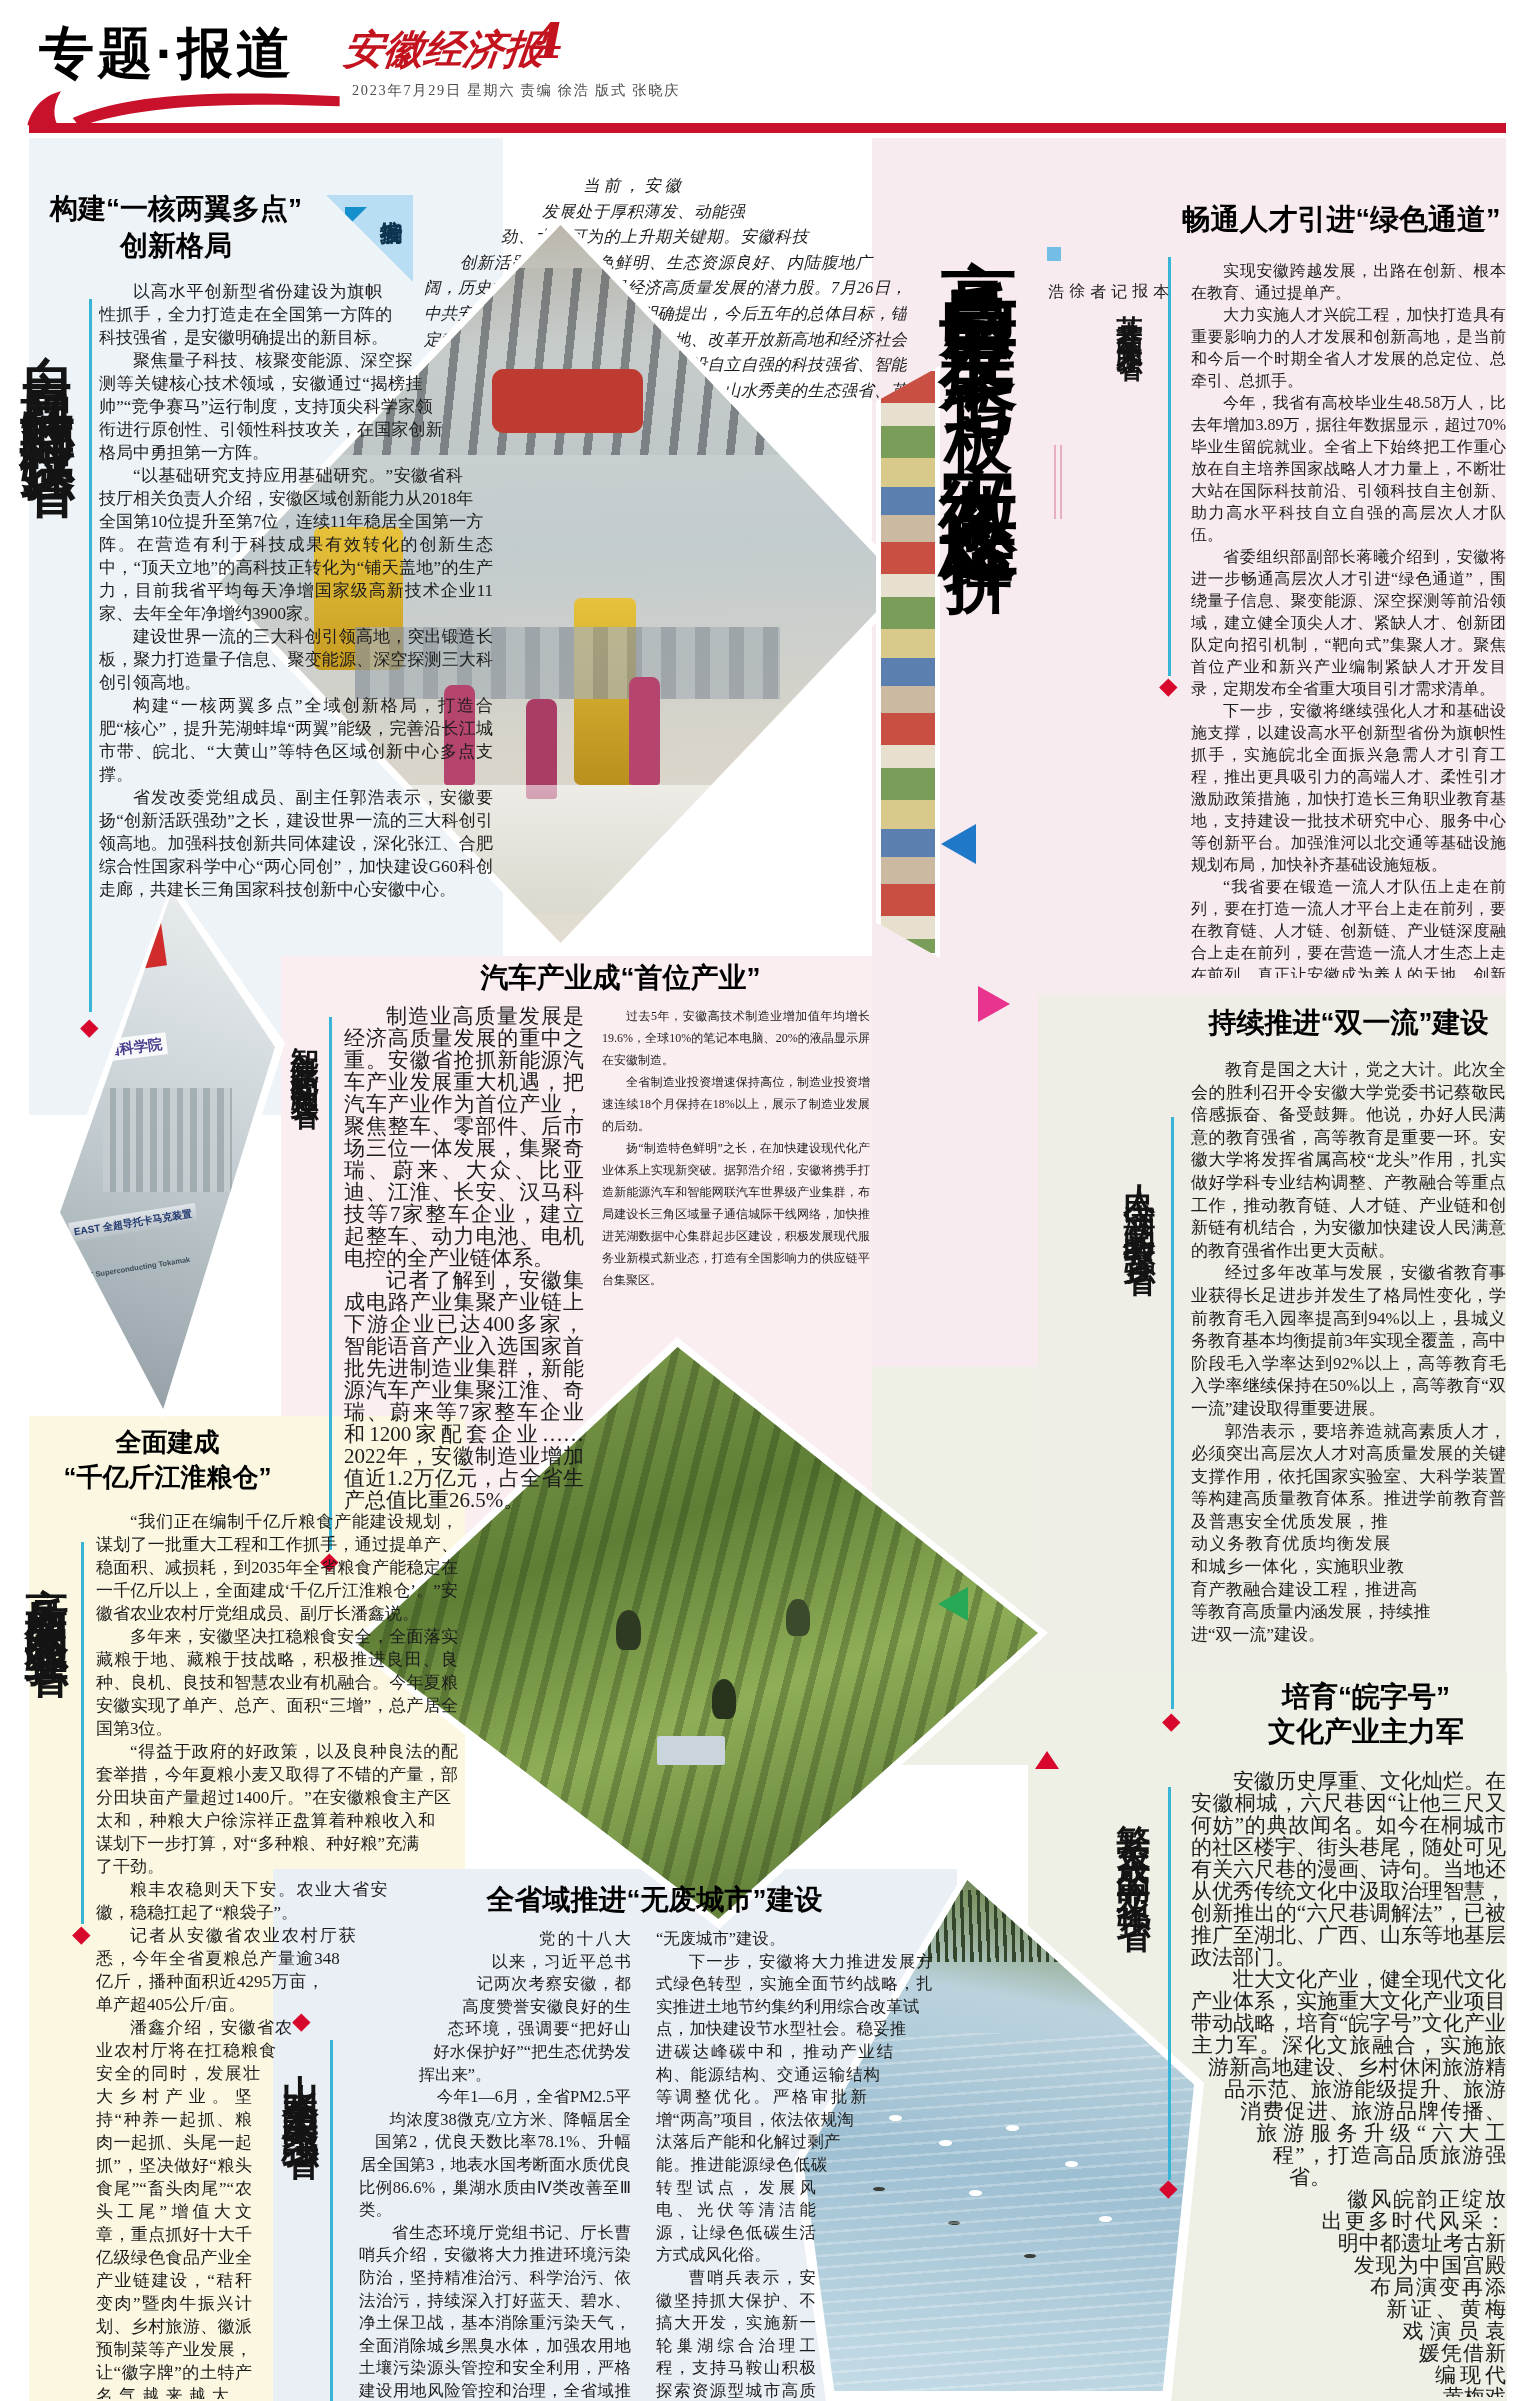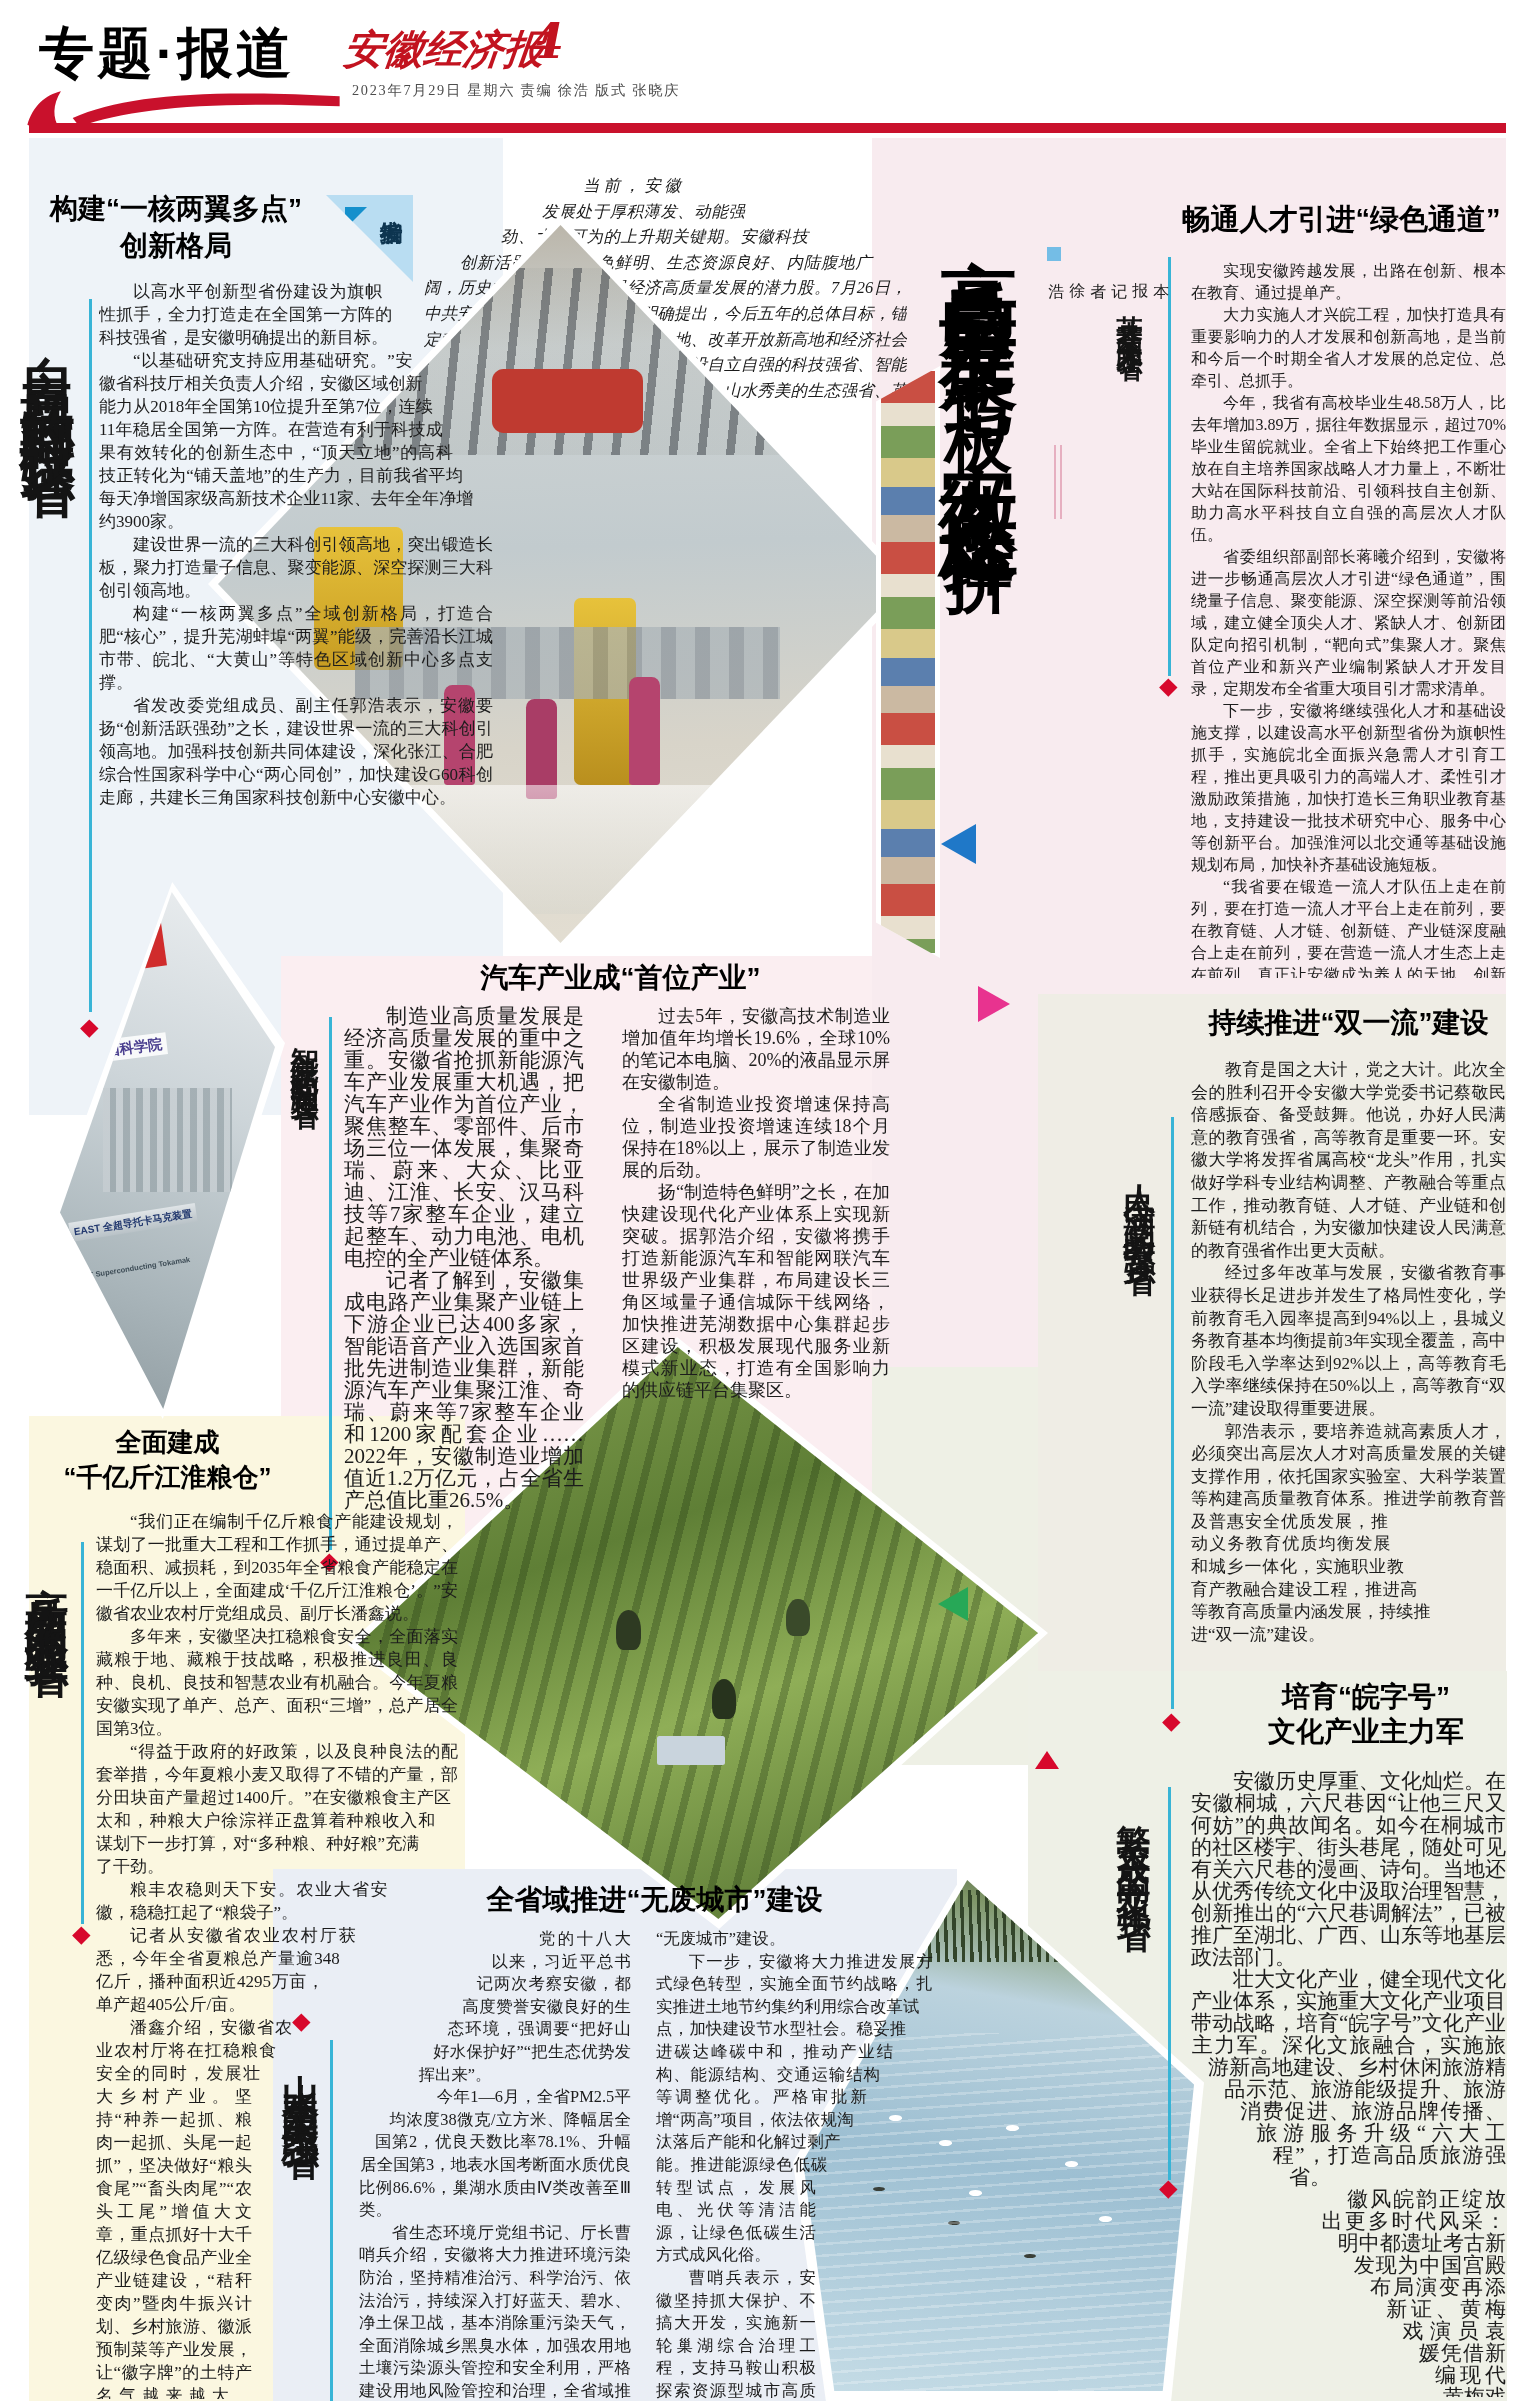--- a/index.html
+++ b/index.html
@@ -152,20 +152,21 @@
 
   <div class="art-title" style="left:50px;top:191px;width:252px;font-size:28px;z-index:3;">构建“一核两翼多点”</div>
   <div class="art-title" style="left:50px;top:228px;width:252px;font-size:28px;z-index:3;">创新格局</div>
   <div class="side-title v" style="left:20px;top:312px;font-size:55px;letter-spacing:13.4px;z-index:3;">自立自强的科技强省</div>
   <div class="cyan-line" style="left:89px;top:299px;height:713px;z-index:3;"></div>
   <div class="red-diamond" style="left:83px;top:1022px;z-index:3;"></div>
   <div class="body-text" style="left:99px;top:280px;width:394px;height:820px;font-size:17px;line-height:23px;z-index:3;">
     <div class="wrap" style="width:111px;height:252px;shape-outside:polygon(0 0,100% 0,100% 100%);"></div>
     <div class="wrap" style="clear:right;width:302px;height:569px;shape-outside:polygon(86px 379px,302px 379px,302px 569px);"></div>
     <p>以高水平创新型省份建设为旗帜性抓手，全力打造走在全国第一方阵的科技强省，是安徽明确提出的新目标。</p>
+    <p>聚焦量子科技、核聚变能源、深空探测等关键核心技术领域，安徽通过“揭榜挂帅”“竞争赛马”运行制度，支持顶尖科学家领衔进行原创性、引领性科技攻关，在国家创新格局中勇担第一方阵。</p>
     <p>“以基础研究支持应用基础研究。”安徽省科技厅相关负责人介绍，安徽区域创新能力从2018年全国第10位提升至第7位，连续11年稳居全国第一方阵。在营造有利于科技成果有效转化的创新生态中，“顶天立地”的高科技正转化为“铺天盖地”的生产力，目前我省平均每天净增国家级高新技术企业11家、去年全年净增约3900家。</p>
     <p>建设世界一流的三大科创引领高地，突出锻造长板，聚力打造量子信息、聚变能源、深空探测三大科创引领高地。</p>
     <p>构建“一核两翼多点”全域创新格局，打造合肥“核心”，提升芜湖蚌埠“两翼”能级，完善沿长江城市带、皖北、“大黄山”等特色区域创新中心多点支撑。</p>
     <p>省发改委党组成员、副主任郭浩表示，安徽要扬“创新活跃强劲”之长，建设世界一流的三大科创引领高地。加强科技创新共同体建设，深化张江、合肥综合性国家科学中心“两心同创”，加快建设G60科创走廊，共建长三角国家科技创新中心安徽中心。</p>
   </div>
 
   <div class="art-title" style="left:1176px;top:201px;width:330px;font-size:29px;z-index:3;">畅通人才引进“绿色通道”</div>
   <div class="side-title v" style="left:1117px;top:295px;font-size:26px;letter-spacing:5px;z-index:3;">英才荟萃的人才强省</div>
   <div class="cyan-line" style="left:1168px;top:257px;height:419px;z-index:3;"></div>
   <div class="red-diamond" style="left:1162px;top:681px;z-index:3;"></div>
@@ -179,21 +180,21 @@
   </div>
 
   <div class="art-title" style="left:457px;top:960px;width:327px;font-size:28px;z-index:3;">汽车产业成“首位产业”</div>
   <div class="side-title v" style="left:290px;top:1025px;font-size:28px;letter-spacing:6.7px;z-index:3;">智能绿色的制造强省</div>
   <div class="cyan-line" style="left:329px;top:1017px;height:533px;z-index:3;"></div>
   <div class="red-diamond" style="left:323px;top:1556px;z-index:3;"></div>
   <div class="body-text" style="left:344px;top:1005px;width:240px;height:537px;font-size:21px;line-height:22px;z-index:3;">
     <p>制造业高质量发展是经济高质量发展的重中之重。安徽省抢抓新能源汽车产业发展重大机遇，把汽车产业作为首位产业，聚焦整车、零部件、后市场三位一体发展，集聚奇瑞、蔚来、大众、比亚迪、江淮、长安、汉马科技等7家整车企业，建立起整车、动力电池、电机电控的全产业链体系。</p>
     <p>记者了解到，安徽集成电路产业集聚产业链上下游企业已达400多家，智能语音产业入选国家首批先进制造业集群，新能源汽车产业集聚江淮、奇瑞、蔚来等7家整车企业和1200家配套企业……2022年，安徽制造业增加值近1.2万亿元，占全省生产总值比重26.5%。</p>
   </div>
-  <div class="body-text" style="left:602px;top:1005px;width:268px;height:394px;font-size:18px;line-height:22px;z-index:3;margin-left:20px;">
+  <div class="body-text" style="left:602px;top:1005px;width:268px;height:394px;font-size:12px;line-height:22px;z-index:3;">
     <p>过去5年，安徽高技术制造业增加值年均增长19.6%，全球10%的笔记本电脑、20%的液晶显示屏在安徽制造。</p>
     <p>全省制造业投资增速保持高位，制造业投资增速连续18个月保持在18%以上，展示了制造业发展的后劲。</p>
     <p>扬“制造特色鲜明”之长，在加快建设现代化产业体系上实现新突破。据郭浩介绍，安徽将携手打造新能源汽车和智能网联汽车世界级产业集群，布局建设长三角区域量子通信城际干线网络，加快推进芜湖数据中心集群起步区建设，积极发展现代服务业新模式新业态，打造有全国影响力的供应链平台集聚区。</p>
   </div>
 
   <div class="art-title" style="left:1191px;top:1005px;width:315px;font-size:28px;z-index:3;">持续推进“双一流”建设</div>
   <div class="side-title v" style="left:1124px;top:1159px;font-size:32px;letter-spacing:10px;z-index:3;">人民满意的教育强省</div>
   <div class="cyan-line" style="left:1171px;top:1117px;height:592px;z-index:3;"></div>
   <div class="red-diamond" style="left:1165px;top:1716px;z-index:3;"></div>
   <div class="body-text" style="left:1191px;top:1059px;width:315px;height:671px;font-size:17px;line-height:22.6px;z-index:3;">

